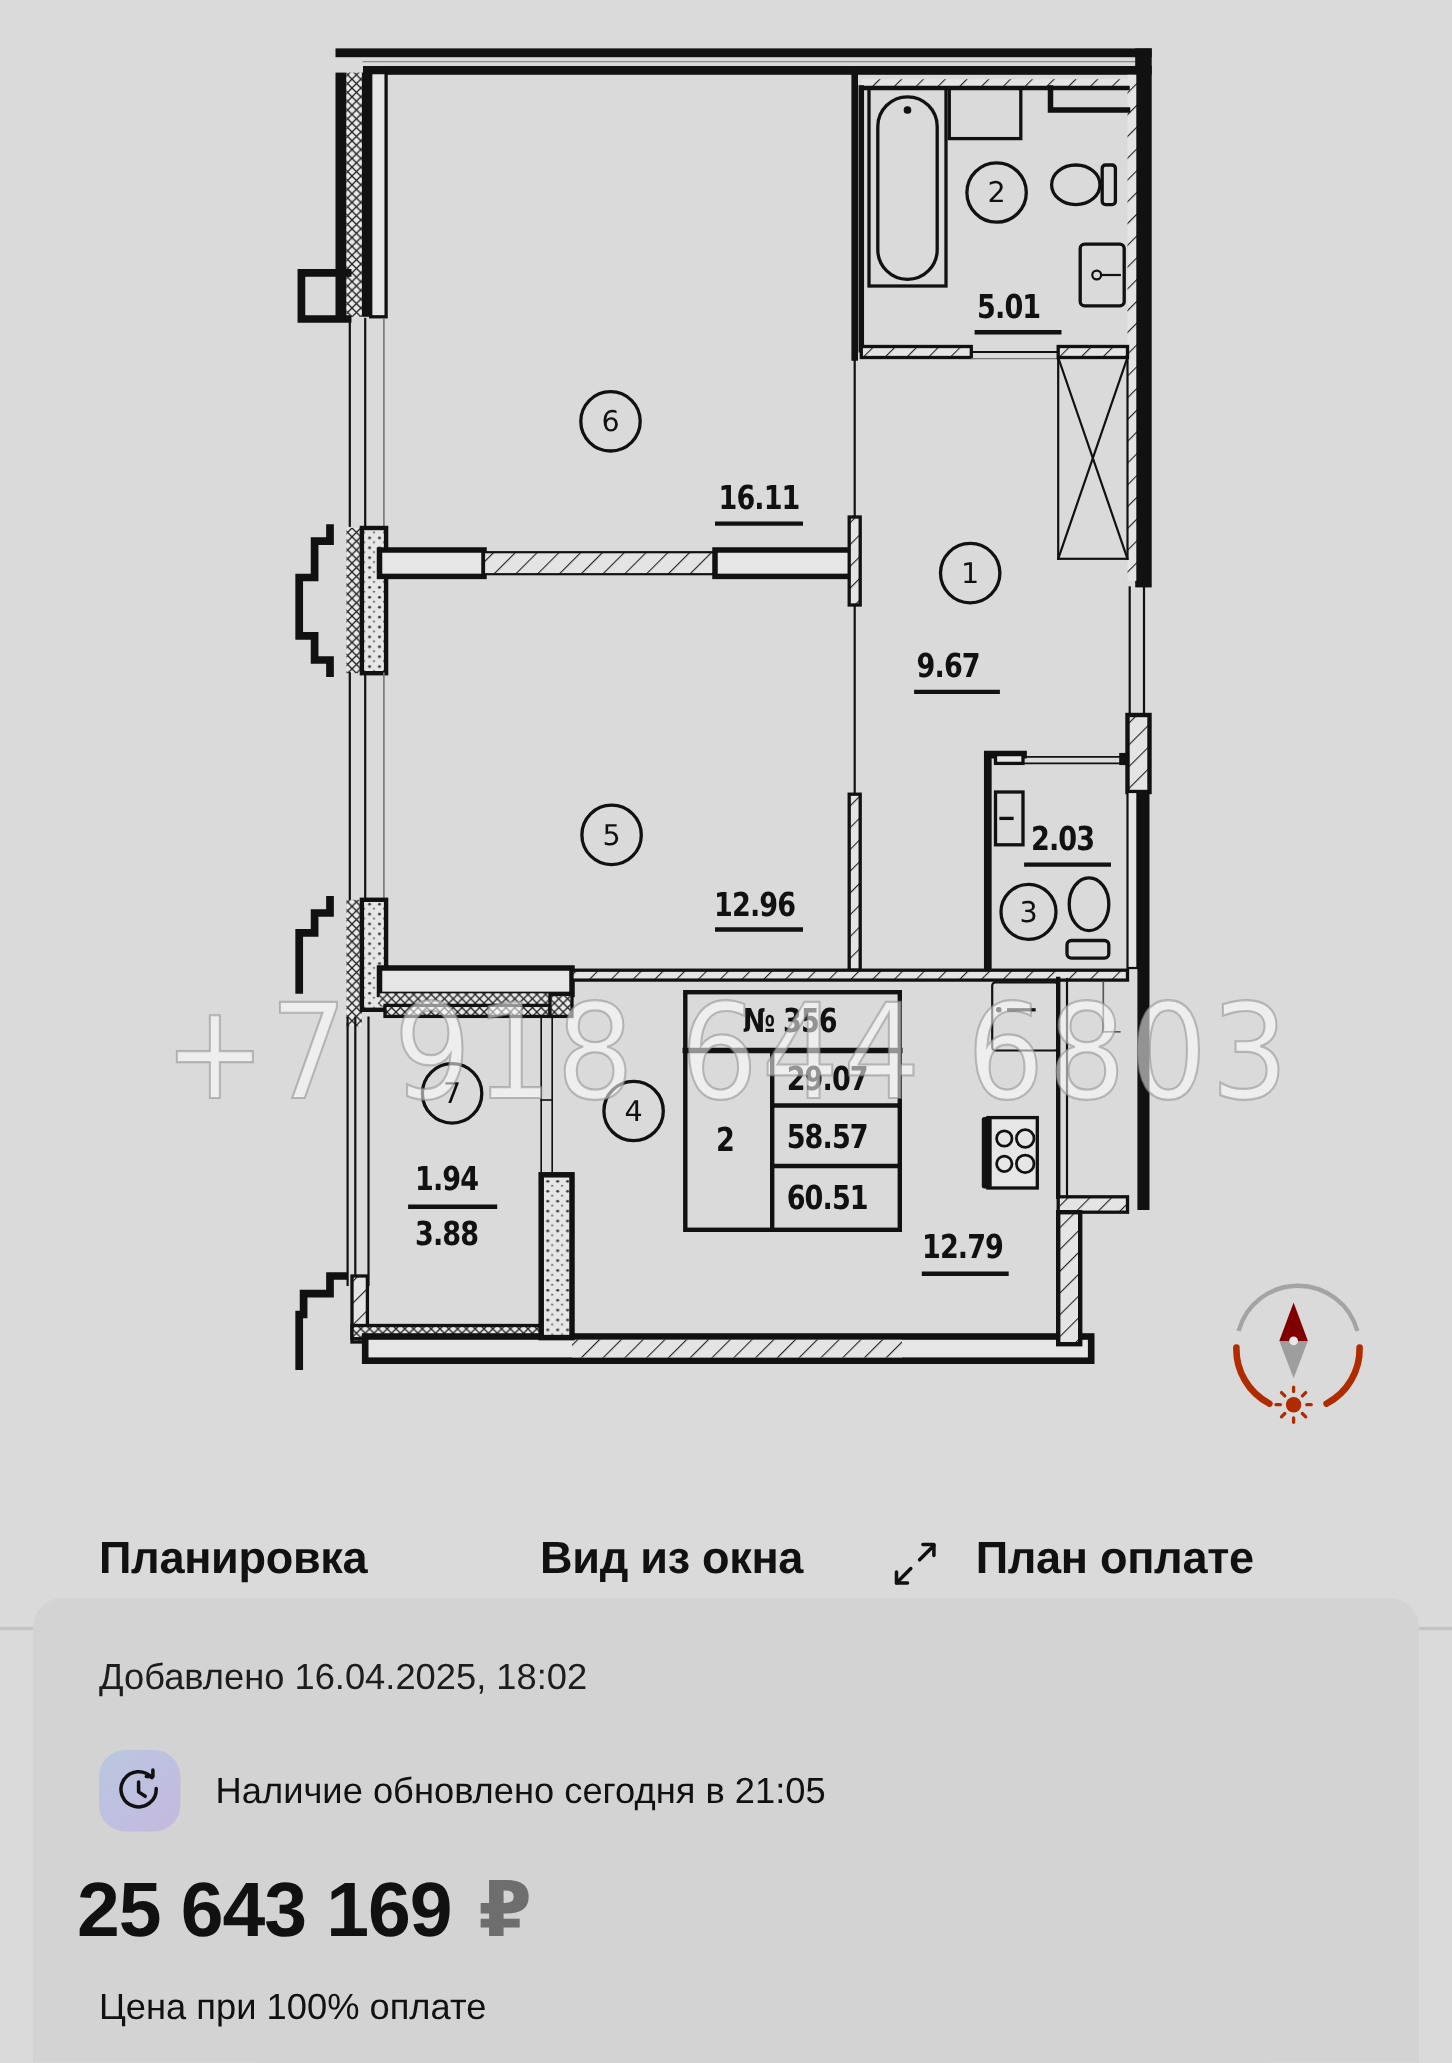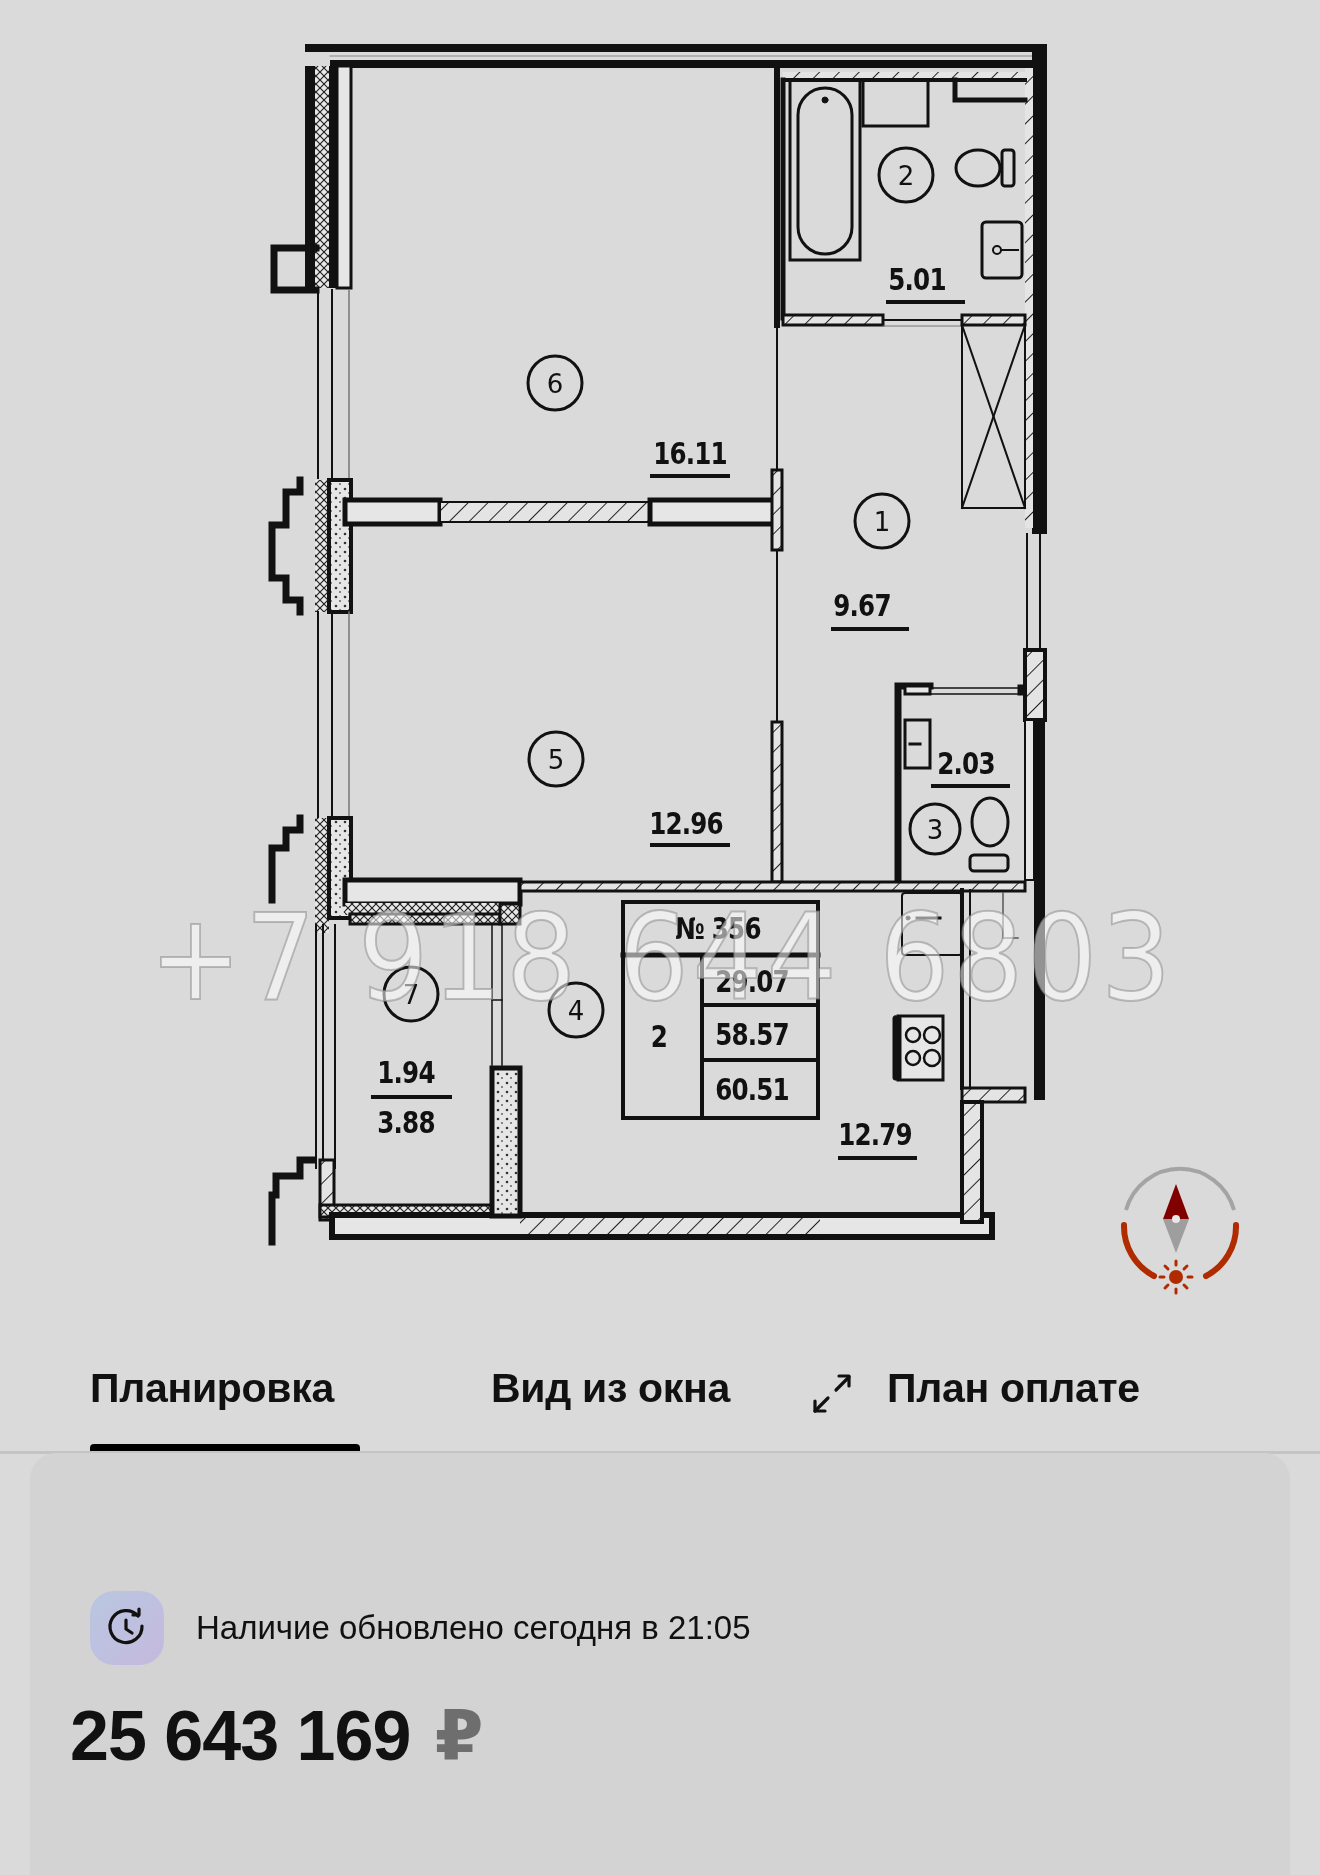--- a/index.html
+++ b/index.html
@@ -18,21 +18,21 @@
   }
   .area-label { font-size:30px; letter-spacing:-1px; transform:translate(-50%,-50%) scaleX(0.82); }
   .table-text { font-size:30px; letter-spacing:-1px; transform:translate(-50%,-50%) scaleX(0.82); }
   .room-label { font-size:26px; font-weight:normal; }
   .watermark {
     font-size:120px; font-weight:normal; color:rgba(255,255,255,0.55);
     -webkit-text-stroke:2px rgba(140,140,140,0.55);
     letter-spacing:4px; transform:translate(-50%,-50%) scaleX(0.92);
   }
 
-  .tabs { position:absolute; left:0; top:1346px; width:1164px; height:108px; }
+  .tabs { position:absolute; left:0; top:1374px; width:1164px; height:108px; }
   .tab { position:absolute; top:22px; font-size:41px; font-weight:bold; cursor:pointer; line-height:1; white-space:nowrap; letter-spacing:-0.3px; }
   .tab-underline { position:absolute; left:90px; top:98px; width:270px; height:7px; background:#000; border-radius:4px 4px 0 0; }
   .tabs-divider { position:absolute; left:0; top:105px; width:1320px; height:3px; background:#c4c4c6; }
   .expand-icon { position:absolute; left:810px; top:26px; width:44px; height:44px; }
 
   .card { position:absolute; left:30px; top:1453px; width:1260px; height:460px; background:#d3d3d3; border-radius:26px; }
   .added { position:absolute; left:60px; top:52px; font-size:33px; color:#1d1d1d; white-space:nowrap; }
   .status-row { position:absolute; left:60px; top:138px; height:74px; display:flex; align-items:center; }
   .status-icon { width:74px; height:74px; border-radius:24px; background:linear-gradient(135deg,#b8c7e0 0%,#c5b9de 100%); display:flex; align-items:center; justify-content:center; }
   .status-text { margin-left:32px; font-size:33px; color:#111; white-space:nowrap; }
@@ -258,26 +258,28 @@
       <line x1="18" y1="26" x2="5" y2="39"></line>
       <polyline points="5,29 5,39 15,39"></polyline>
     </g>
   </svg>
   <span class="tab" style="left:887px;">План оплате</span>
   <div class="tab-underline"></div>
   <div class="tabs-divider"></div>
 </div>
 
 <div class="card">
+  <div class="added">Добавлено 16.04.2025, 18:02</div>
   <div class="status-row">
     <div class="status-icon">
       <svg width="44" height="44" viewBox="0 0 44 44">
         <g fill="none" stroke="#111" stroke-width="3.2" stroke-linecap="round" stroke-linejoin="round">
           <path d="M33 10 A16 16 0 1 0 37 20"></path>
           <polyline points="28,9 34,9 34,3"></polyline>
           <polyline points="21,14 21,23 27,27"></polyline>
         </g>
       </svg>
     </div>
     <span class="status-text">Наличие обновлено сегодня в 21:05</span>
   </div>
   <div class="price"><span>25 643 169</span> <span class="cur">₽</span></div>
+  <div class="price-note">Цена при 100% оплате</div>
 </div>
 
 </body></html>

